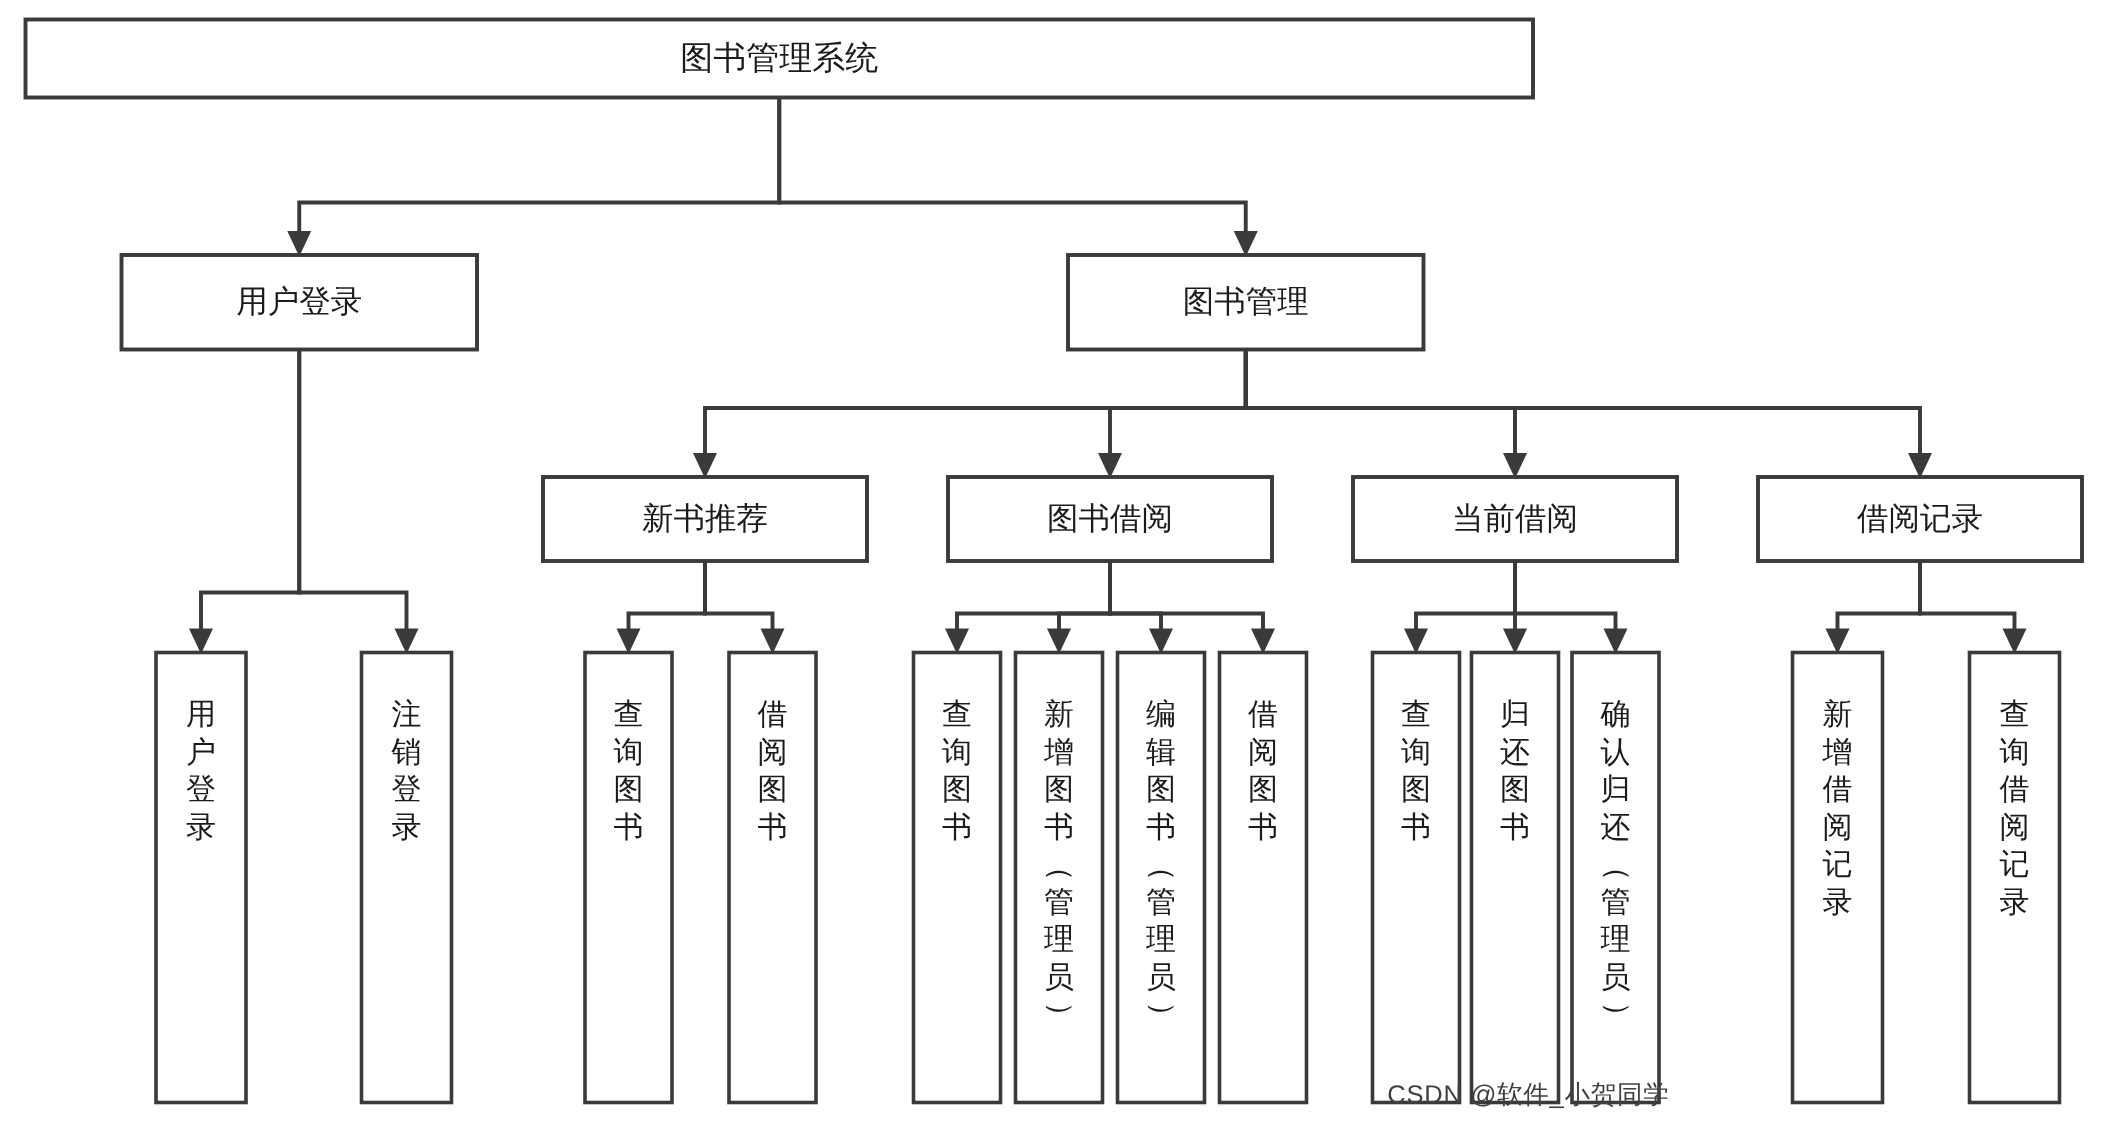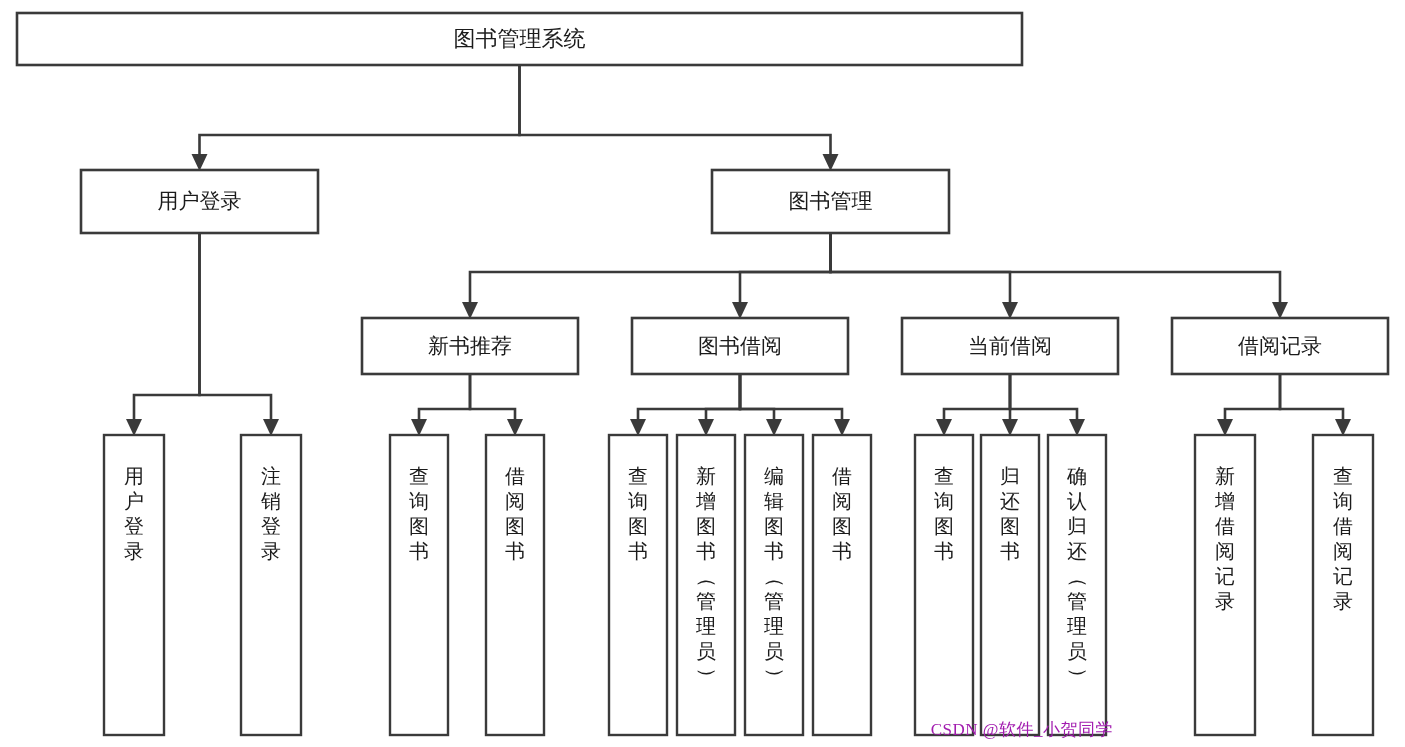--- a/index.html
+++ b/index.html
@@ -58,23 +58,23 @@
     fill: #1b1b1b;
     font-family: "Liberation Sans", "DejaVu Sans", sans-serif;
     font-size: 20px;
     text-anchor: middle;
     dominant-baseline: middle;
   }
   .watermark {
     position: absolute;
     right: 8px;
     bottom: 6px;
-    color: #a21caf;
+    color: #404040;
     font-size: 17px;
-    font-family: Liberation Serif, serif;
+    font-family: Liberation Sans, sans-serif;
     letter-spacing: 0.5px;
     white-space: nowrap;
     user-select: none;
   }
 </style>
 </head>
 <body>
 
 <div id="diagram-root">
   <svg class="diagram" id="diagram-svg" viewBox="0 0 1405 747" xmlns="http://www.w3.org/2000/svg">

